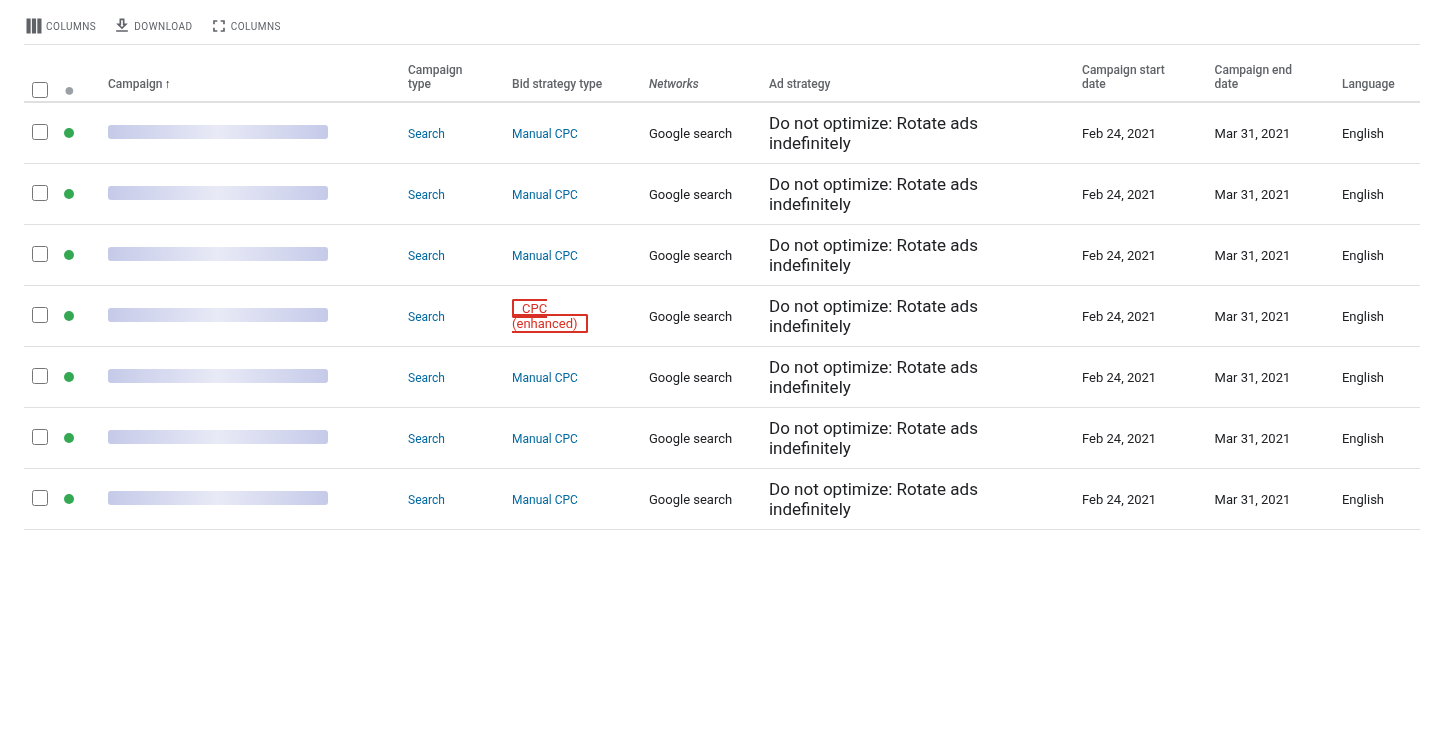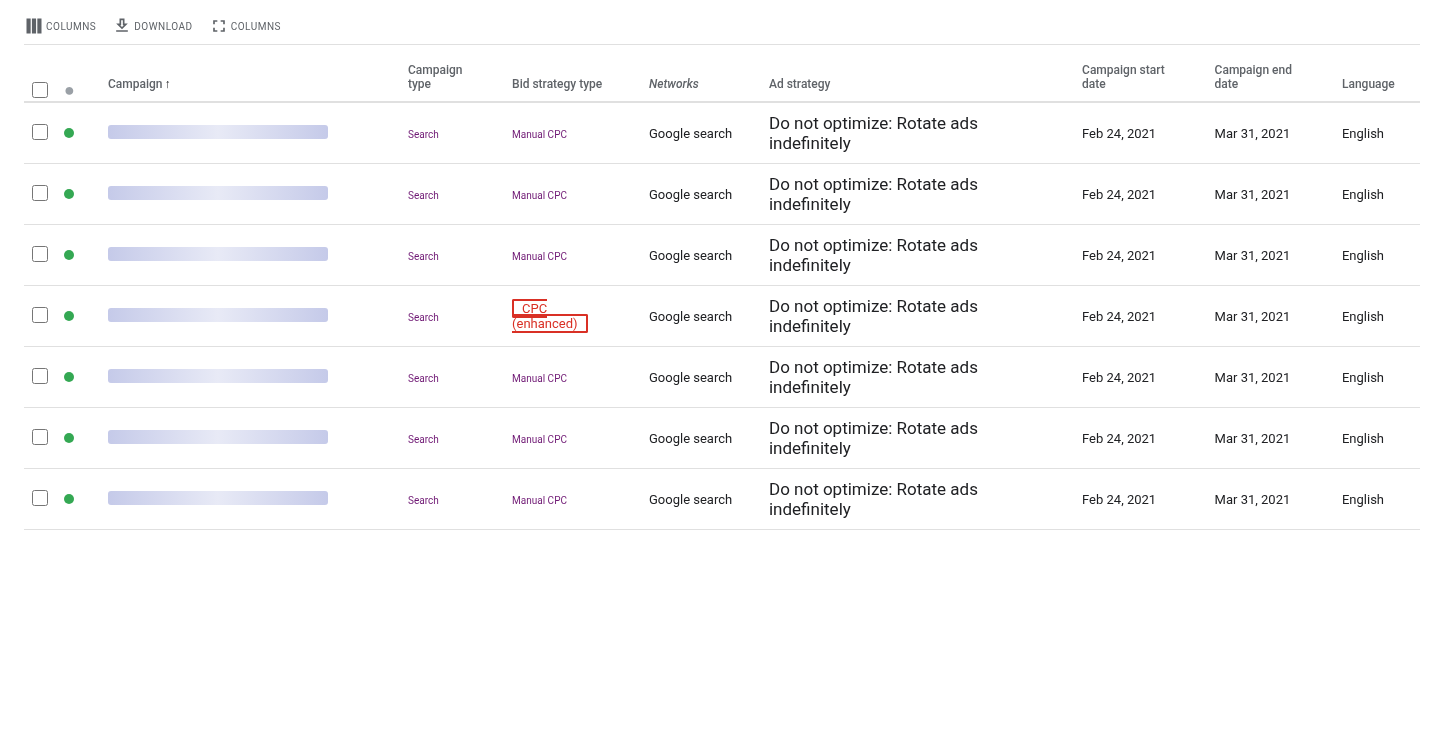--- a/index.html
+++ b/index.html
@@ -51,21 +51,21 @@
 
     .checkbox-col { width: 36px; padding: 0 8px; }
     .status-col { width: 36px; padding: 0 4px; }
 
     .blurred-text { display: inline-block; width: 220px; height: 14px; background: linear-gradient(90deg, #c5cae9 0%, #e8eaf6 50%, #c5cae9 100%); border-radius: 3px; }
 
     .status-dot { width: 10px; height: 10px; border-radius: 50%; background: #34a853; display: inline-block; flex-shrink: 0; }
 
     input[type="checkbox"] { width: 16px; height: 16px; cursor: pointer; accent-color: #1a73e8; }
 
-    .link-text { color: #701a75; font-size: 10px; }
+    .link-text { color: #0369a1; font-size: 12px; }
 
     .rotation-text { font-size: 17px; color: #202124; }
 
     .highlighted-cell { border: 2px solid #d93025; border-radius: 2px; padding: 0 8px; }
 
     .sort-arrow { font-size: 12px; color: #202124; }
   </style>
 </head>
 <body>
 

